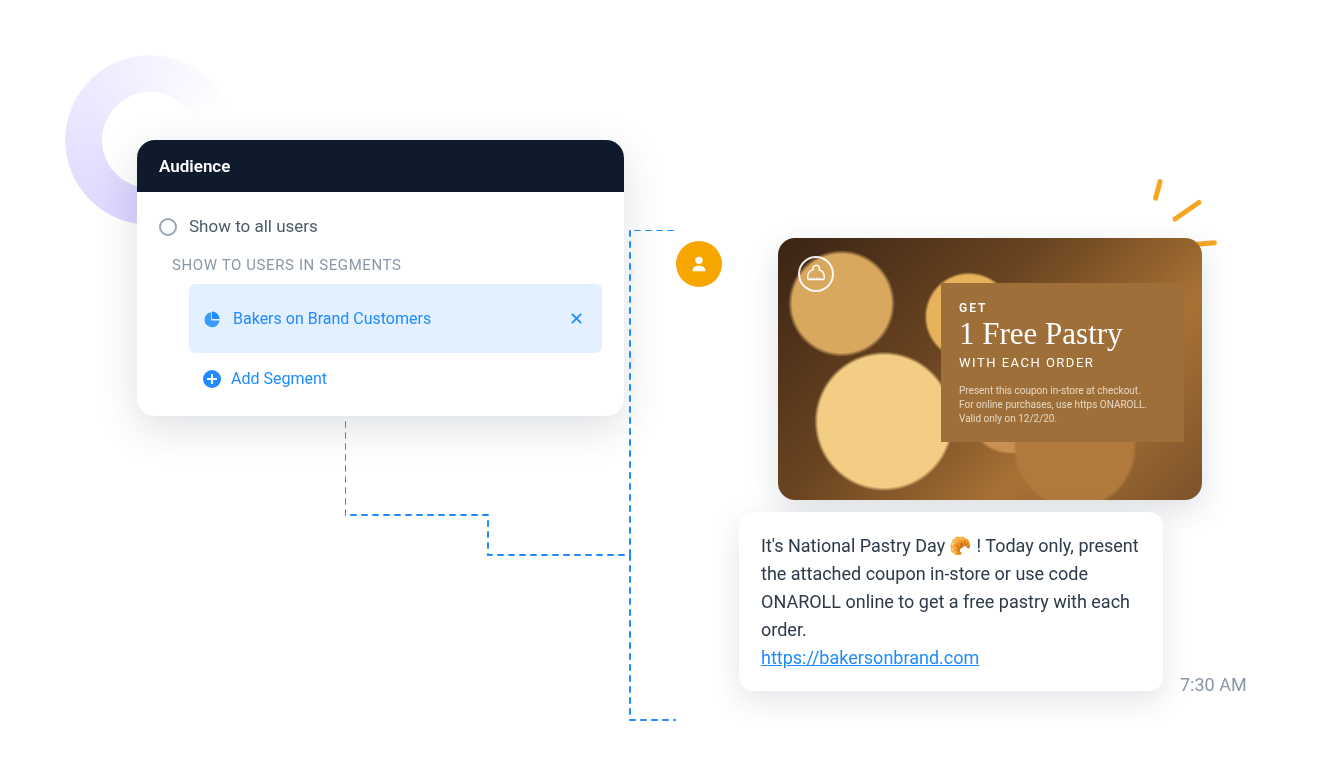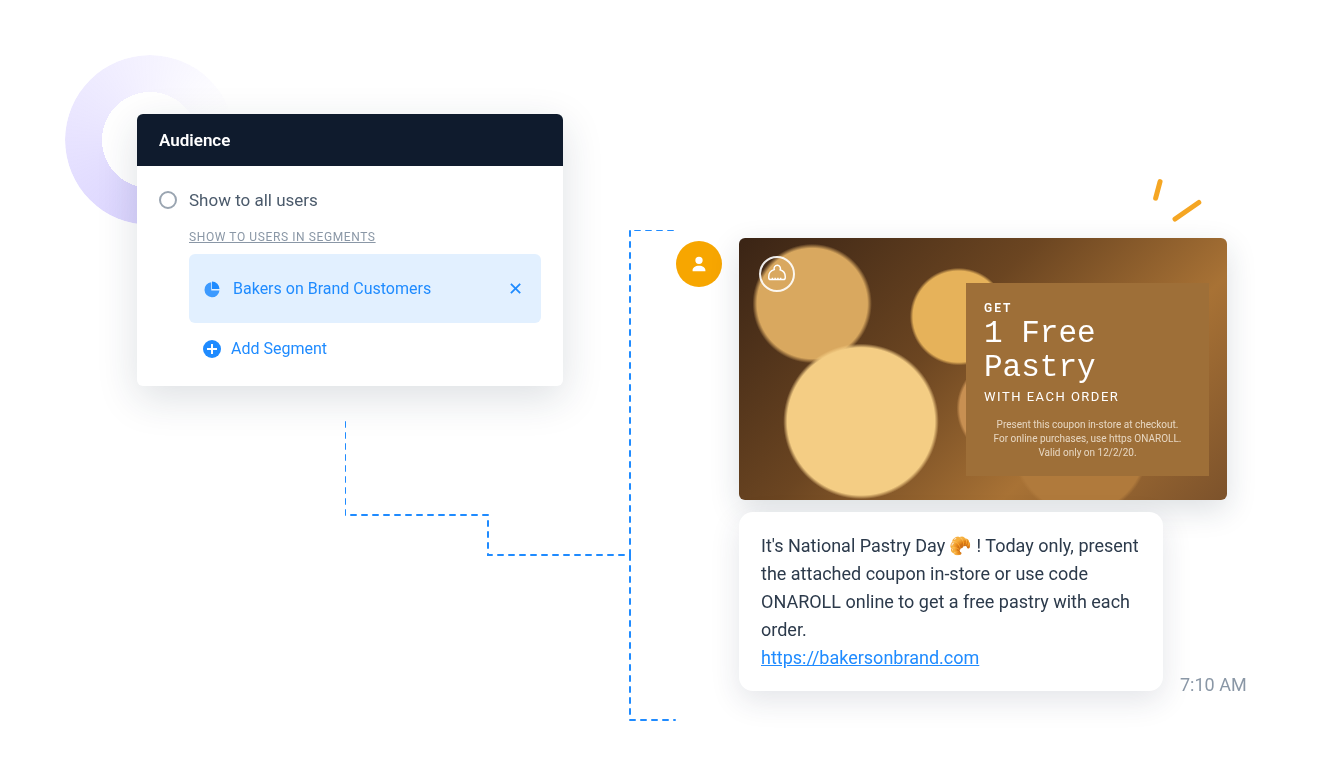--- a/index.html
+++ b/index.html
@@ -42,41 +42,41 @@
     border-radius: 3px;
     transform-origin: left center;
   }
   .sparkle span:nth-child(1){ top:10px; left:0; width:22px; transform: rotate(-75deg); }
   .sparkle span:nth-child(2){ top:30px; left:18px; width:34px; transform: rotate(-35deg); }
   .sparkle span:nth-child(3){ top:55px; left:28px; width:34px; transform: rotate(-5deg); }
 
   
   .panel {
     position: absolute;
-    top: 114px;
+    top: 140px;
     left: 137px;
-    width: 426px;
+    width: 487px;
     background: #fff;
-    border-radius: 6px;
+    border-radius: 18px;
     box-shadow: 0 12px 40px rgba(30,45,70,0.15);
     overflow: hidden;
   }
   .panel-header {
     background: #0f1b2d;
     color: #fff;
     padding: 16px 22px;
     font-size: 17px;
     font-weight: 600;
   }
   .panel-body {
     padding: 18px 22px 24px;
   }
   .radio-row {
     display: flex;
-    align-items: center;
+    align-items: flex-end;
     gap: 12px;
     padding: 6px 0;
     font-size: 17px;
     color: #4b5a6b;
     cursor: pointer;
   }
   .radio {
     width: 18px; height: 18px;
     border: 2px solid #9aa5b1;
     border-radius: 50%;
@@ -88,26 +88,25 @@
   }
   .radio.selected::after {
     content: "";
     position: absolute;
     top: 3px; left: 3px;
     width: 8px; height: 8px;
     background: #1f8bff;
     border-radius: 50%;
   }
   .seg-label {
-    font-size: 12px;
+    font-size: 15px;
     letter-spacing: 0.6px;
     color: #8a97a6;
     text-transform: uppercase;
-    margin: 14px 0 10px 30px;
-    text-decoration: underline;
+    margin: 14px 0 10px 13px;
   }
   .segment-chip {
     display: flex;
     align-items: center;
     background: #e2f0ff;
     border-radius: 6px;
     padding: 24px 14px;
     margin-left: 30px;
     gap: 12px;
   }
@@ -168,24 +167,24 @@
     border-radius: 50%;
     display: flex;
     align-items: center;
     justify-content: center;
   }
   .avatar svg { width: 22px; height: 22px; fill: #fff; }
 
   .coupon-card {
     position: absolute;
     top: 238px;
-    left: 739px;
-    width: 488px;
+    left: 778px;
+    width: 424px;
     height: 262px;
-    border-radius: 6px;
+    border-radius: 17px;
     overflow: hidden;
     box-shadow: 0 10px 30px rgba(30,45,70,0.15);
     background:
       radial-gradient(circle at 25% 70%, #f4cd84 0 18%, transparent 19%),
       radial-gradient(circle at 45% 30%, #e6b25a 0 14%, transparent 15%),
       radial-gradient(circle at 70% 80%, #b07a3c 0 16%, transparent 17%),
       radial-gradient(circle at 15% 25%, #d9a85f 0 12%, transparent 13%),
       radial-gradient(circle at 55% 65%, #c89052 0 15%, transparent 16%),
       linear-gradient(135deg, #3a2415 0%, #6b4521 40%, #a87235 70%, #7c522b 100%);
   }
@@ -208,37 +207,36 @@
     background: #9e6f38;
     padding: 18px 18px 16px;
     color: #fff;
   }
   .coupon-get {
     font-size: 12px;
     letter-spacing: 2px;
     font-weight: 600;
   }
   .coupon-title {
-    font-family: Liberation Mono, monospace;
+    font-family: Liberation Serif, serif;
     font-size: 31px;
     line-height: 1.1;
     margin-top: 2px;
   }
   .coupon-sub {
     font-size: 13px;
     letter-spacing: 1.5px;
     font-weight: 400;
     margin-top: 4px;
   }
   .coupon-fine {
     font-size: 10px;
     color: #e7d7c2;
     margin-top: 14px;
     line-height: 1.4;
-    text-align: center;
   }
 
   .message-bubble {
     position: absolute;
     top: 512px;
     left: 739px;
     width: 424px;
     background: #fff;
     border-radius: 14px;
     box-shadow: 0 10px 30px rgba(30,45,70,0.12);
@@ -322,13 +320,13 @@
     </div>
   </div>
 </div>
 
 <div class="message-bubble">
   <span>It's National Pastry Day </span><span class="emoji">🥐</span><span> ! Today only, present the attached coupon in-store or use code ONAROLL online to get a free pastry with each order.</span>
   <br>
   <a href="#">https://bakersonbrand.com</a>
 </div>
 
-<div class="timestamp">7:10 AM</div>
+<div class="timestamp">7:30 AM</div>
 
 </body></html>

